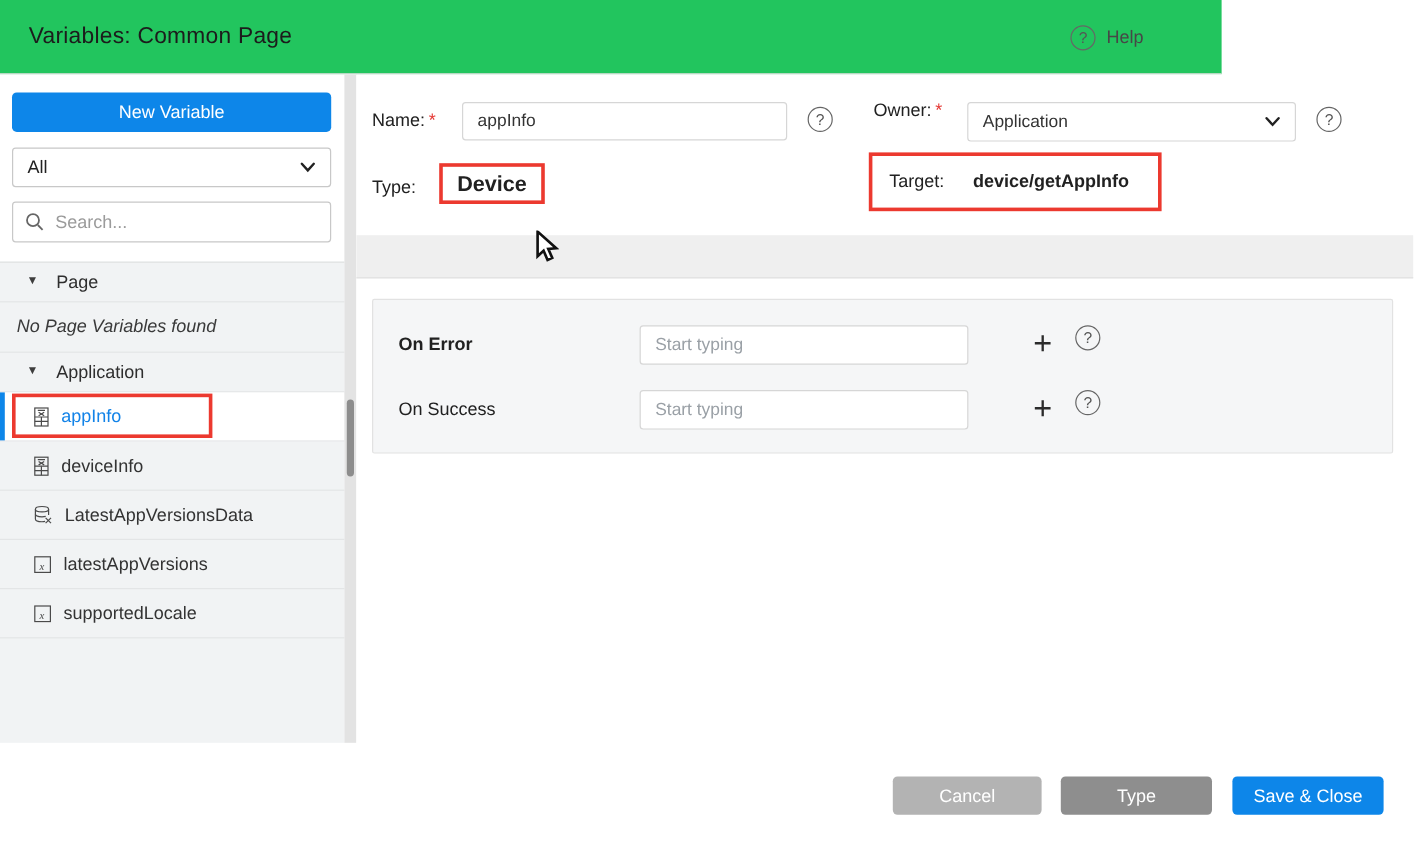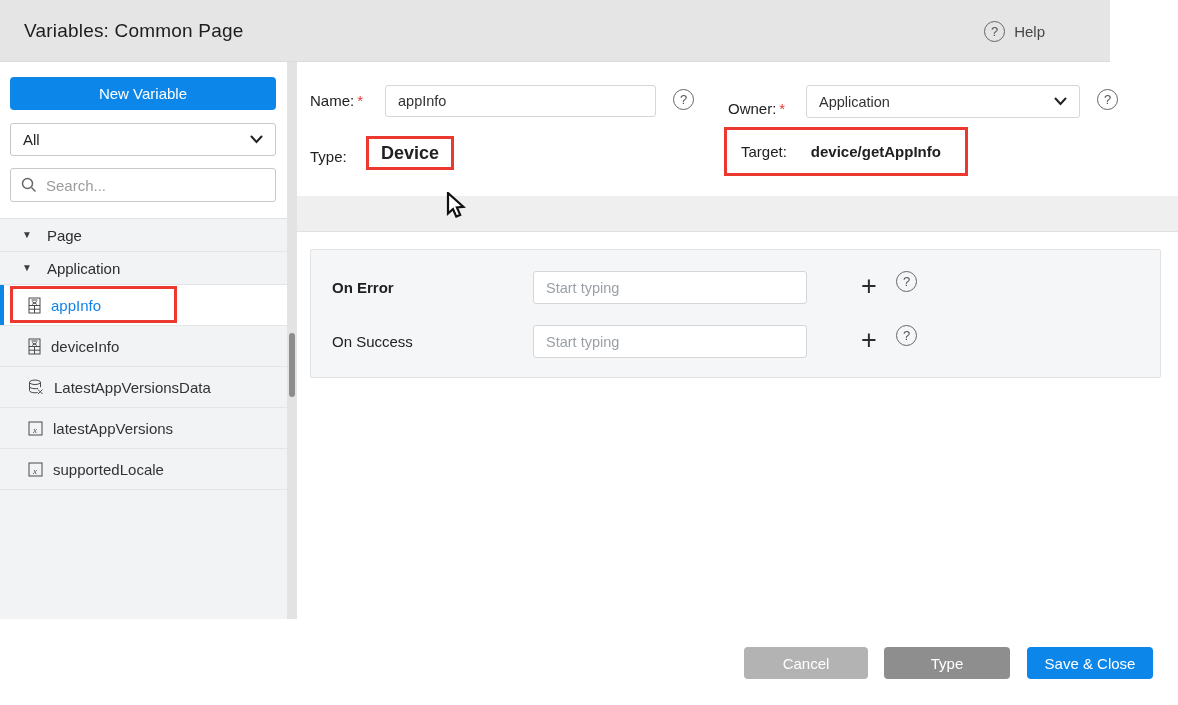--- a/index.html
+++ b/index.html
@@ -1,22 +1,22 @@
 <!DOCTYPE html>
 <html><head>
 <meta charset="utf-8">
 <style>
   * { margin:0; padding:0; box-sizing:border-box; }
   html,body { background:#fff; }
   body { font-family:"Liberation Sans", sans-serif; }
   #app { position:relative; width:1178px; height:705px; background:#fff; overflow:hidden; }
 
   
-  .header { position:absolute; left:0; top:0; width:1110px; height:62px;
-            background:#e5e5e5; border-bottom:1px solid #dcdcdc; }
+  .header { position:absolute; left:0; top:0; width:1018px; height:62px;
+            background:#22c55e; border-bottom:1px solid #dcdcdc; }
   .header-title { position:absolute; left:24px; top:0; height:62px; display:flex; align-items:center;
                   font-size:19px; font-weight:500; color:#1c1c1c; letter-spacing:.2px; }
   .help-wrap { position:absolute; right:65px; top:0; height:62px; display:flex; align-items:center; gap:9px; cursor:pointer; }
   .q-circle { width:21px; height:21px; border:1.5px solid #666; border-radius:50%;
               display:flex; align-items:center; justify-content:center;
               font-size:13px; color:#555; background:transparent; flex:0 0 auto; }
   .help-text { font-size:15px; color:#474747; }
 
   
   .sidebar { position:absolute; left:0; top:62px; width:297px; height:643px; background:#fff; }
@@ -141,20 +141,21 @@
           </svg>
       </span>
       <input type="text" placeholder="Search..." style="">
     </div>
 
     <div class="var-list">
       <div class="section-row">
         <span class="tri">▼</span>
         <span class="section-label">Page</span>
       </div>
+      <div class="empty-row">No Page Variables found</div>
       <div class="section-row">
         <span class="tri">▼</span>
         <span class="section-label">Application</span>
       </div>
 
       <div class="item-row selected">
         <span class="item-icon">
           <svg width="13" height="17" viewBox="0 0 13 17">
             <rect x="1" y="1" width="11" height="15" fill="none" stroke="#4a4a4a"></rect>
             <line x1="1" y1="8.5" x2="12" y2="8.5" stroke="#4a4a4a"></line>
@@ -225,21 +226,21 @@
   </div>
 
   <div class="main">
 
     <div class="fld-label" style="left:13px; top:30px;">
       <span>Name:</span><span class="req">*</span>
     </div>
     <input class="text-input name-input" type="text" value="appInfo" style="">
     <span class="q-circle q-name">?</span>
 
-    <div class="fld-label" style="left:431px; top:38px;">
+    <div class="fld-label" style="left:431px; top:22px;">
       <span>Owner:</span><span class="req">*</span>
     </div>
     <div class="select-box">
       <span>Application</span>
       <span class="chev">
         <svg width="13" height="9" viewBox="0 0 13 9">
             <path d="M1.5 1.5 L6.5 7 L11.5 1.5" stroke="#222" stroke-width="2" fill="none" stroke-linecap="round"></path>
           </svg>
       </span>
     </div>

